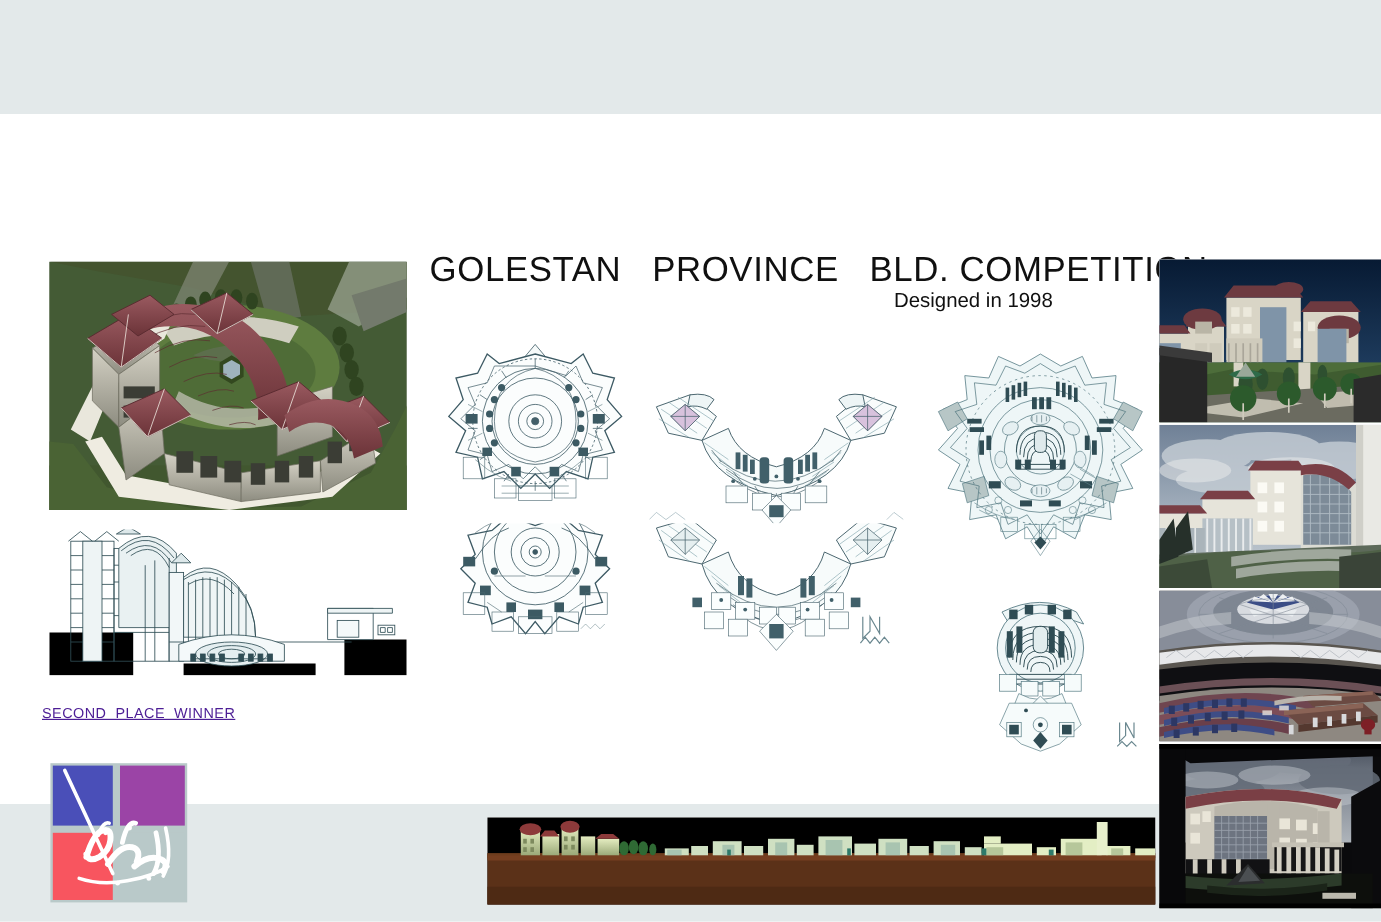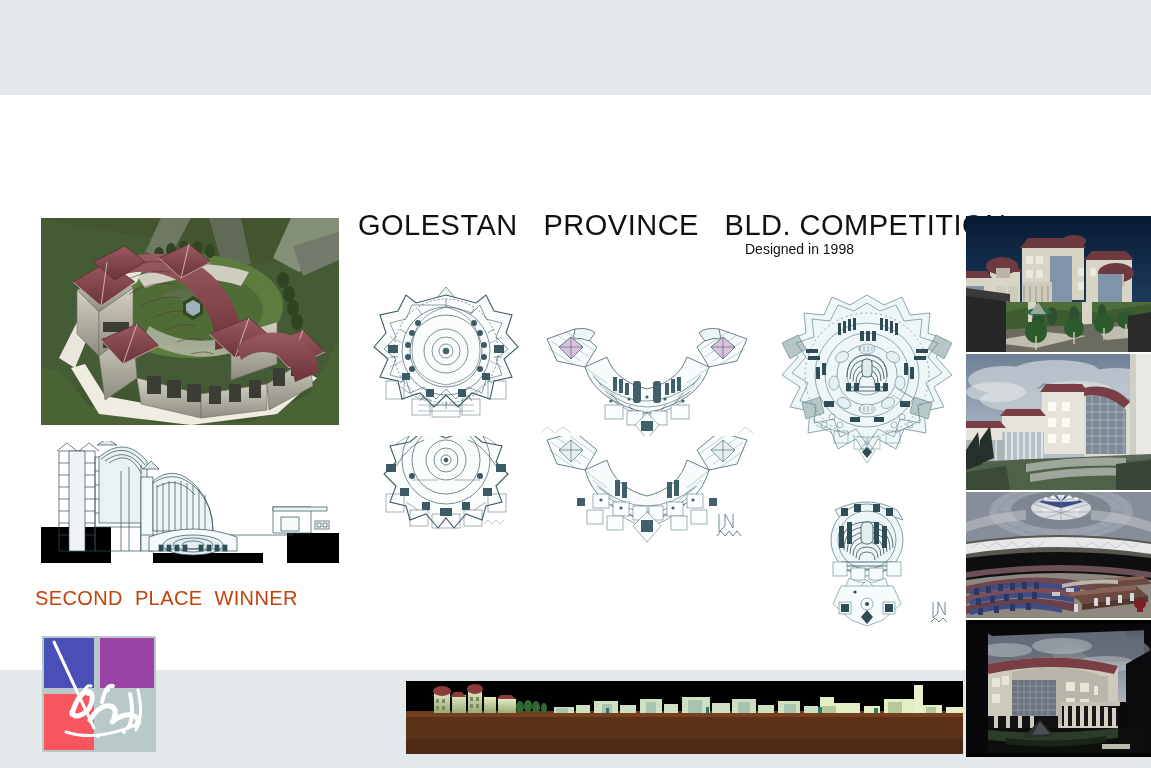--- a/index.html
+++ b/index.html
@@ -15,25 +15,25 @@
   }
 
   
   .title-main{
     position:absolute;left:358px;top:114px;
     font-size:29px;letter-spacing:0.5px;color:#101010;
     white-space:pre;font-weight:400;
   }
   .title-sub{
     position:absolute;left:745px;top:146px;
-    font-size:14px;color:#101010;white-space:pre;font-weight:400;
+    font-size:17px;color:#101010;white-space:pre;font-weight:400;
   }
   .award{
     position:absolute;left:35px;top:492px;
-    font-size:20px;letter-spacing:0.4px;color:#c2410c;white-space:pre;
+    font-size:12px;letter-spacing:0.4px;color:#4c1d95;white-space:pre;text-decoration:underline;
   }
   .architect{
     position:absolute;left:160px;top:613px;
     font-size:16px;color:#111;line-height:1.35;white-space:pre;
   }
 
   
   .logo{
     position:absolute;left:42px;top:541px;width:114px;height:116px;
     background:#b9c9c9;overflow:hidden;

